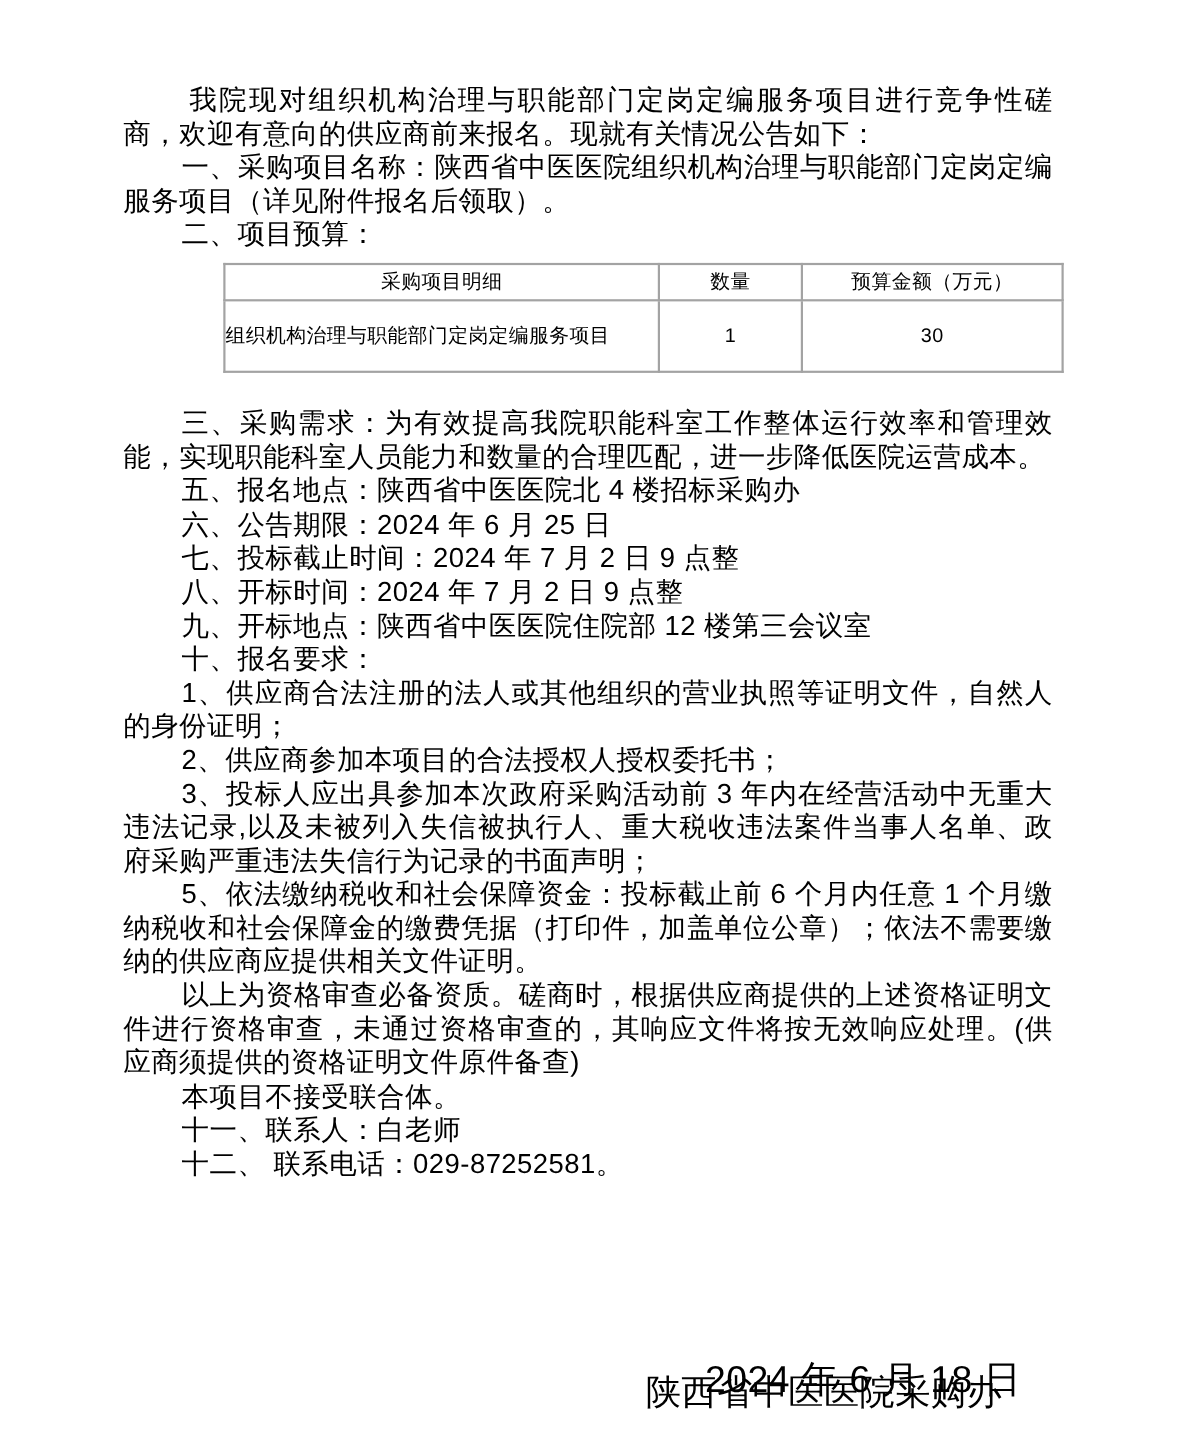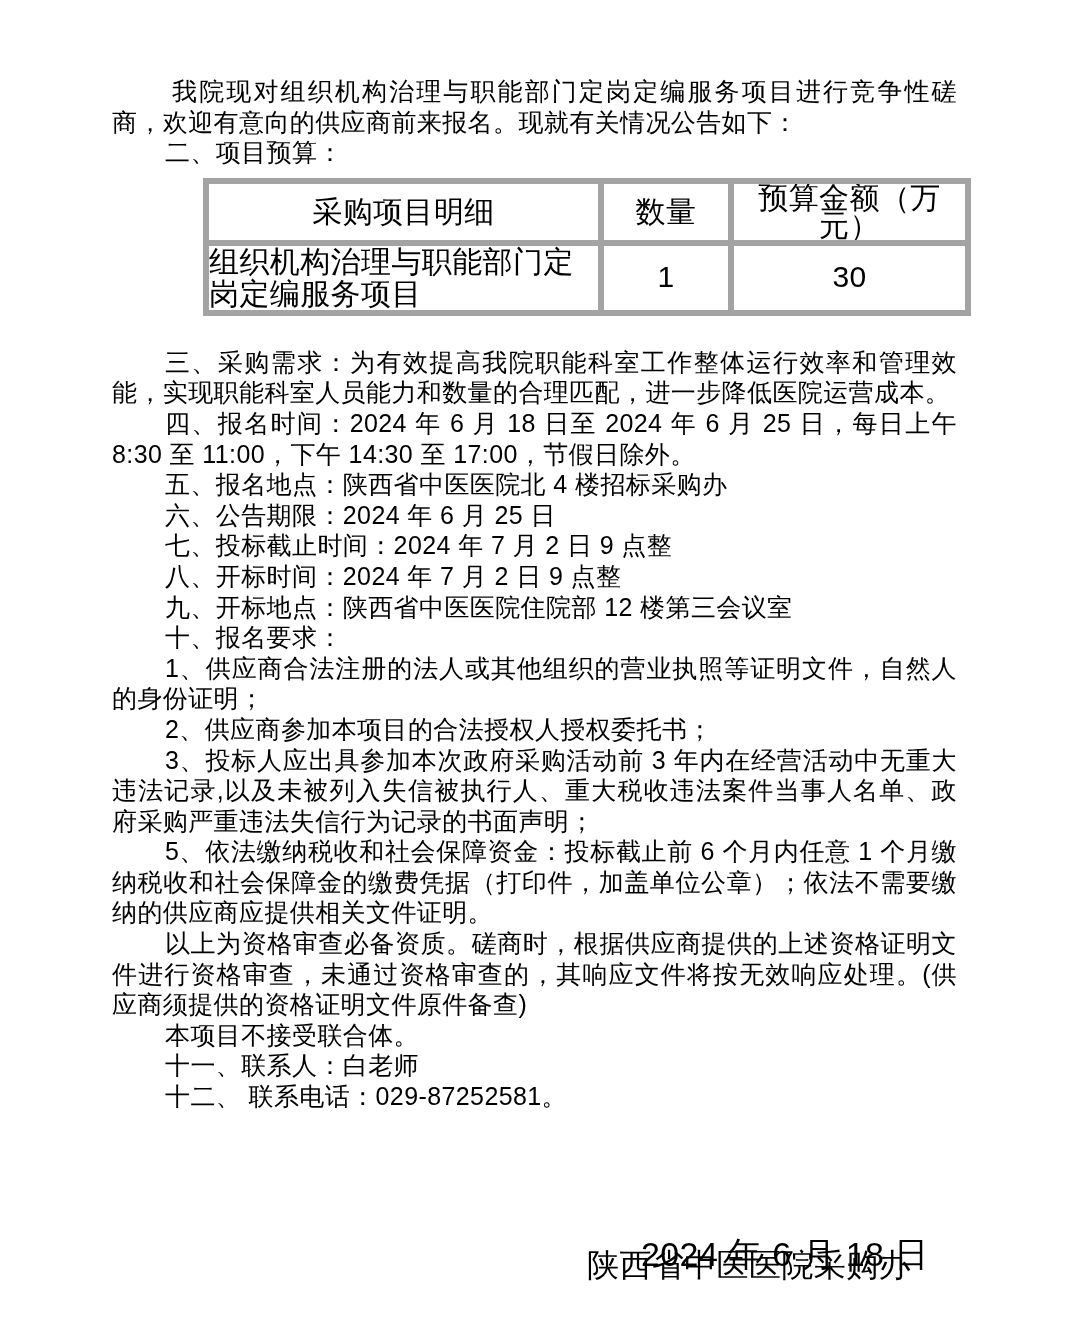--- a/index.html
+++ b/index.html
@@ -38,23 +38,23 @@
   table.budget-table {
     border-collapse: collapse;
     table-layout: fixed;
     width: 762px;
     margin: 10px 0 31px 91px;
     text-indent: 0;
     letter-spacing: 0.4px;
   }
   table.budget-table th,
   table.budget-table td {
-    border: 6px solid #a3a3a3;
+    border: 2px solid #a3a3a3;
     font-weight: normal;
-    font-size: 30px;
+    font-size: 18px;
     padding: 0;
     overflow: hidden;
   }
   table.budget-table th {
     height: 31px;
     text-align: center;
     vertical-align: middle;
     line-height: 28px;
   }
   td.cell-item {
@@ -89,20 +89,21 @@
   }
 </style>
 </head>
 <body>
 
 <div class="page">
   <div class="content">
 
     <p class="para first-para">我院现对组织机构治理与职能部门定岗定编服务项目进行竞争性磋商，欢迎有意向的供应商前来报名。现就有关情况公告如下：</p>
 
+    <p class="para">一、采购项目名称：陕西省中医医院组织机构治理与职能部门定岗定编服务项目（详见附件报名后领取）。</p>
 
     <p class="para">二、项目预算：</p>
 
     <table class="budget-table">
       <colgroup>
         <col style="width:395px">
         <col style="width:130px">
         <col style="width:237px">
       </colgroup>
       <thead>
@@ -115,21 +116,20 @@
       <tbody>
         <tr>
           <td class="cell-item">组织机构治理与职能部门定岗定编服务项目</td>
           <td class="cell-center">1</td>
           <td class="cell-center">30</td>
         </tr>
       </tbody>
     </table>
 
     <p class="para">三、采购需求：为有效提高我院职能科室工作整体运行效率和管理效能，实现职能科室人员能力和数量的合理匹配，进一步降低医院运营成本。</p>
-    <p class="para">四、报名时间：2024 年 6 月 18 日至 2024 年 6 月 25 日，每日上午 8:30 至 11:00，下午 14:30 至 17:00，节假日除外。</p>
     <p class="para">五、报名地点：陕西省中医医院北 4 楼招标采购办</p>
     <p class="para">六、公告期限：2024 年 6 月 25 日</p>
     <p class="para">七、投标截止时间：2024 年 7 月 2 日 9 点整</p>
     <p class="para">八、开标时间：2024 年 7 月 2 日 9 点整</p>
     <p class="para">九、开标地点：陕西省中医医院住院部 12 楼第三会议室</p>
     <p class="para">十、报名要求：</p>
 
     <p class="para">1、供应商合法注册的法人或其他组织的营业执照等证明文件，自然人的身份证明；</p>
     <p class="para">2、供应商参加本项目的合法授权人授权委托书；</p>
     <p class="para">3、投标人应出具参加本次政府采购活动前 3 年内在经营活动中无重大违法记录,以及未被列入失信被执行人、重大税收违法案件当事人名单、政府采购严重违法失信行为记录的书面声明；</p>

